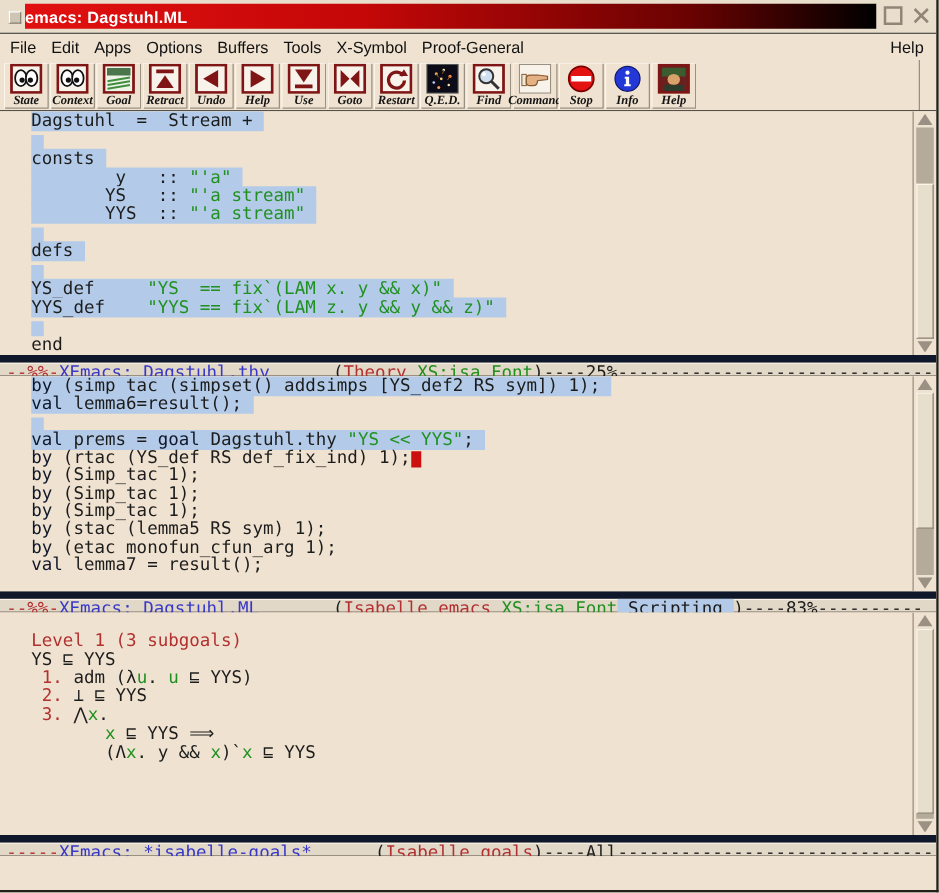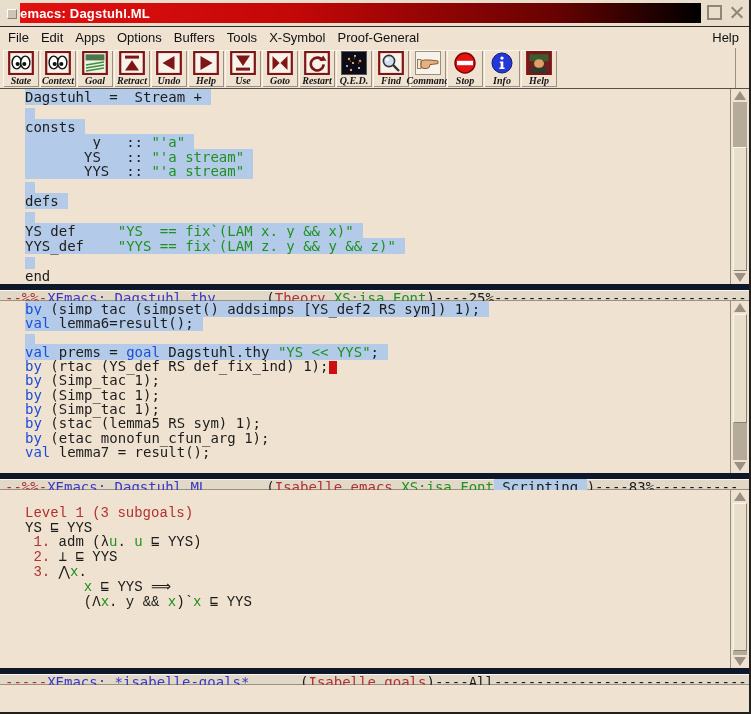--- a/index.html
+++ b/index.html
@@ -34,26 +34,26 @@
   .tb-icon{width:26px;height:24px;}
   .tb-icon svg{display:block;}
   .tb-label{font-family:"Liberation Serif",serif;font-style:italic;font-weight:bold;font-size:10px;
             line-height:11px;color:#151515;white-space:nowrap;}
   .tb-divider{position:absolute;right:13px;top:0;bottom:0;width:1px;background:#9b9183;}
   
   .pane{position:relative;background:#EFE2D0;display:flex;overflow:hidden;}
   .pane .code{flex:1;padding:1px 0 0 5px;white-space:pre;font-size:14px;color:#1c1c1c;overflow:hidden;}
   .pane1{height:195px;} .pane1 .code{line-height:14.9px;} .pane1 .ln{height:14.9px;}
   .pane2{height:172px;} .pane2 .code{line-height:14.3px;} .pane2 .ln{height:14.3px;}
-  .pane3{height:178px;} .pane3 .code{line-height:14.8px;} .pane3 .ln{height:14.8px;font-family:Liberation Mono, monospace;}
+  .pane3{height:178px;} .pane3 .code{line-height:14.8px;} .pane3 .ln{height:14.8px;}
   .ln{white-space:pre;padding-left:20px;}
   .hl{background:#B3CBE8;padding-right:9px;}
   .hl-stub{display:inline-block;width:10px;height:12px;background:#B3CBE8;vertical-align:text-bottom;}
   .cursor{display:inline-block;width:8px;height:13px;background:#CC1010;vertical-align:text-bottom;margin-left:1px;}
-  .c-k{color:#1c1c1c;} .c-r{color:#1d4ed8;} .c-R{color:#B23030;} .c-g{color:#209020;} .c-b{color:#3838C8;}
+  .c-k{color:#1c1c1c;} .c-r{color:#0f172a;} .c-R{color:#B23030;} .c-g{color:#209020;} .c-b{color:#3838C8;}
   .c-hlbg{background:#B3CBE8;margin-top:20px;}
   
   .modeline{height:17px;background:#E2D8C8;border-top:6px solid #0f172a;box-sizing:border-box;
             box-shadow:inset 0 1px 0 #FBF5EA, inset 0 -1px 0 #9b9183;
             font-size:14px;line-height:16px;white-space:pre;overflow:hidden;padding-left:5px;}
   
   .sb{width:19px;border-left:1px solid #998f7f;background:#EFE2D0;display:flex;flex-direction:column;box-sizing:border-box;}
   .sb-arrow{height:13px;position:relative;flex:none;}
   .sb-arrow::after{content:"";position:absolute;left:3px;}
   .sb-arrow.up::after{top:2px;border-left:6px solid transparent;border-right:6px solid transparent;border-bottom:9px solid #9a9184;}

